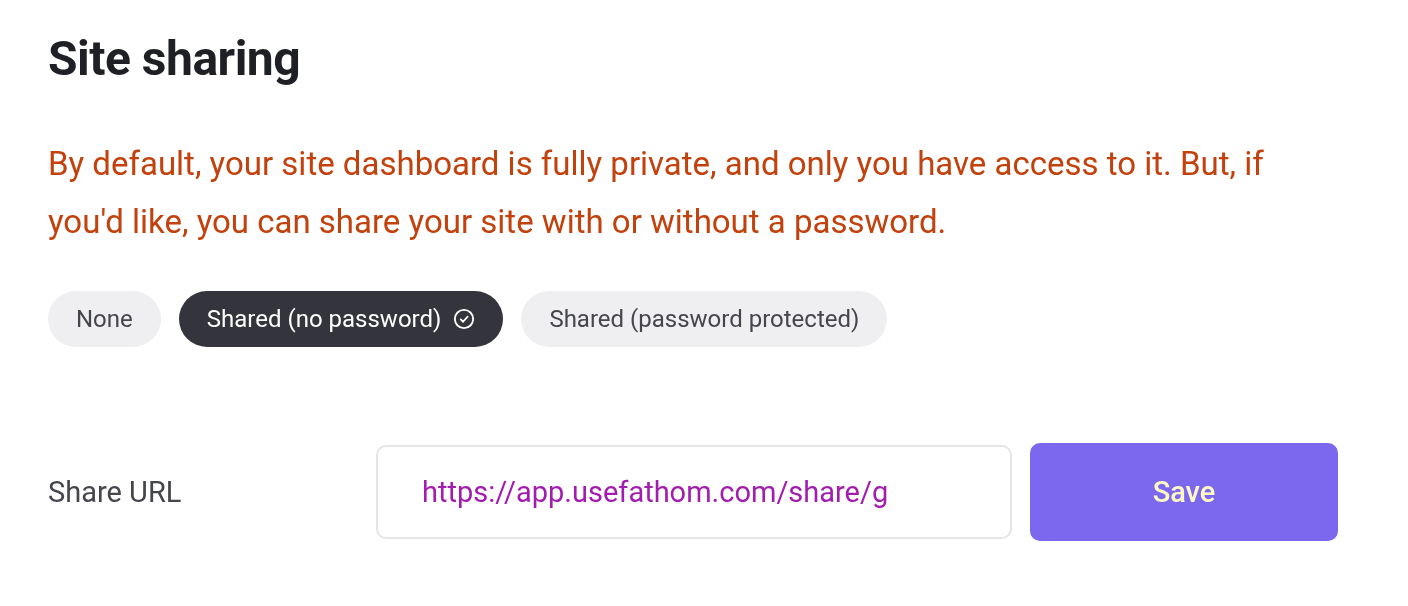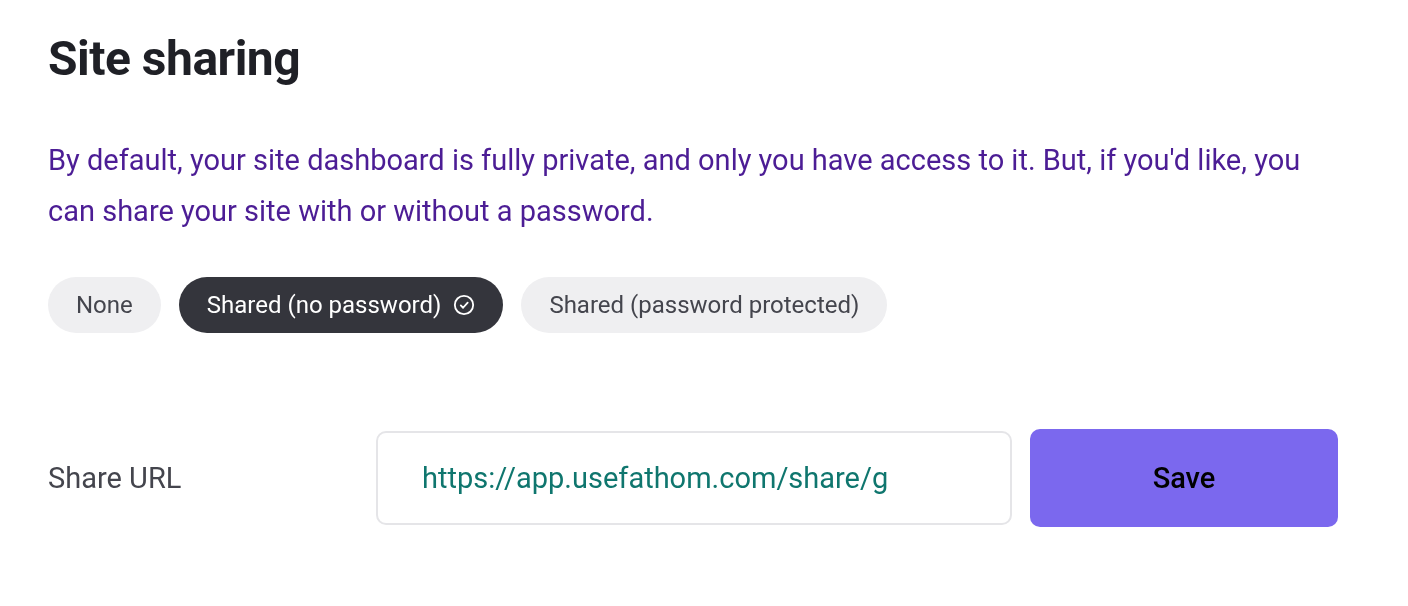--- a/index.html
+++ b/index.html
@@ -14,23 +14,23 @@
       width: 1408px;
     }
     .heading {
       font-size: 48px;
       font-weight: 700;
       color: #1f2026;
       letter-spacing: -0.5px;
       margin-bottom: 48px;
     }
     .description {
-      font-size: 29px;
+      font-size: 33px;
       line-height: 1.75;
-      color: #4c1d95;
+      color: #c2410c;
       max-width: 1290px;
       margin-bottom: 40px;
     }
     .pill-group {
       display: flex;
       gap: 18px;
       margin-bottom: 96px;
     }
     .pill {
       display: inline-flex;
@@ -73,29 +73,29 @@
       color: #44454d;
       width: 328px;
       flex-shrink: 0;
     }
     .url-input {
       flex: 1;
       font-size: 29px;
       padding: 28px 44px;
       border: 2px solid #e5e5e8;
       border-radius: 10px;
-      color: #0f766e;
+      color: #a21caf;
       font-family: inherit;
       outline: none;
       max-width: 636px;
     }
     .save-button {
       margin-left: 18px;
       background: #7B68EE;
-      color: #000000;
+      color: #fef9c3;
       border: none;
       border-radius: 10px;
       font-size: 29px;
       font-weight: 500;
       padding: 32px 0;
       width: 308px;
       cursor: pointer;
       font-family: inherit;
     }
   </style>

